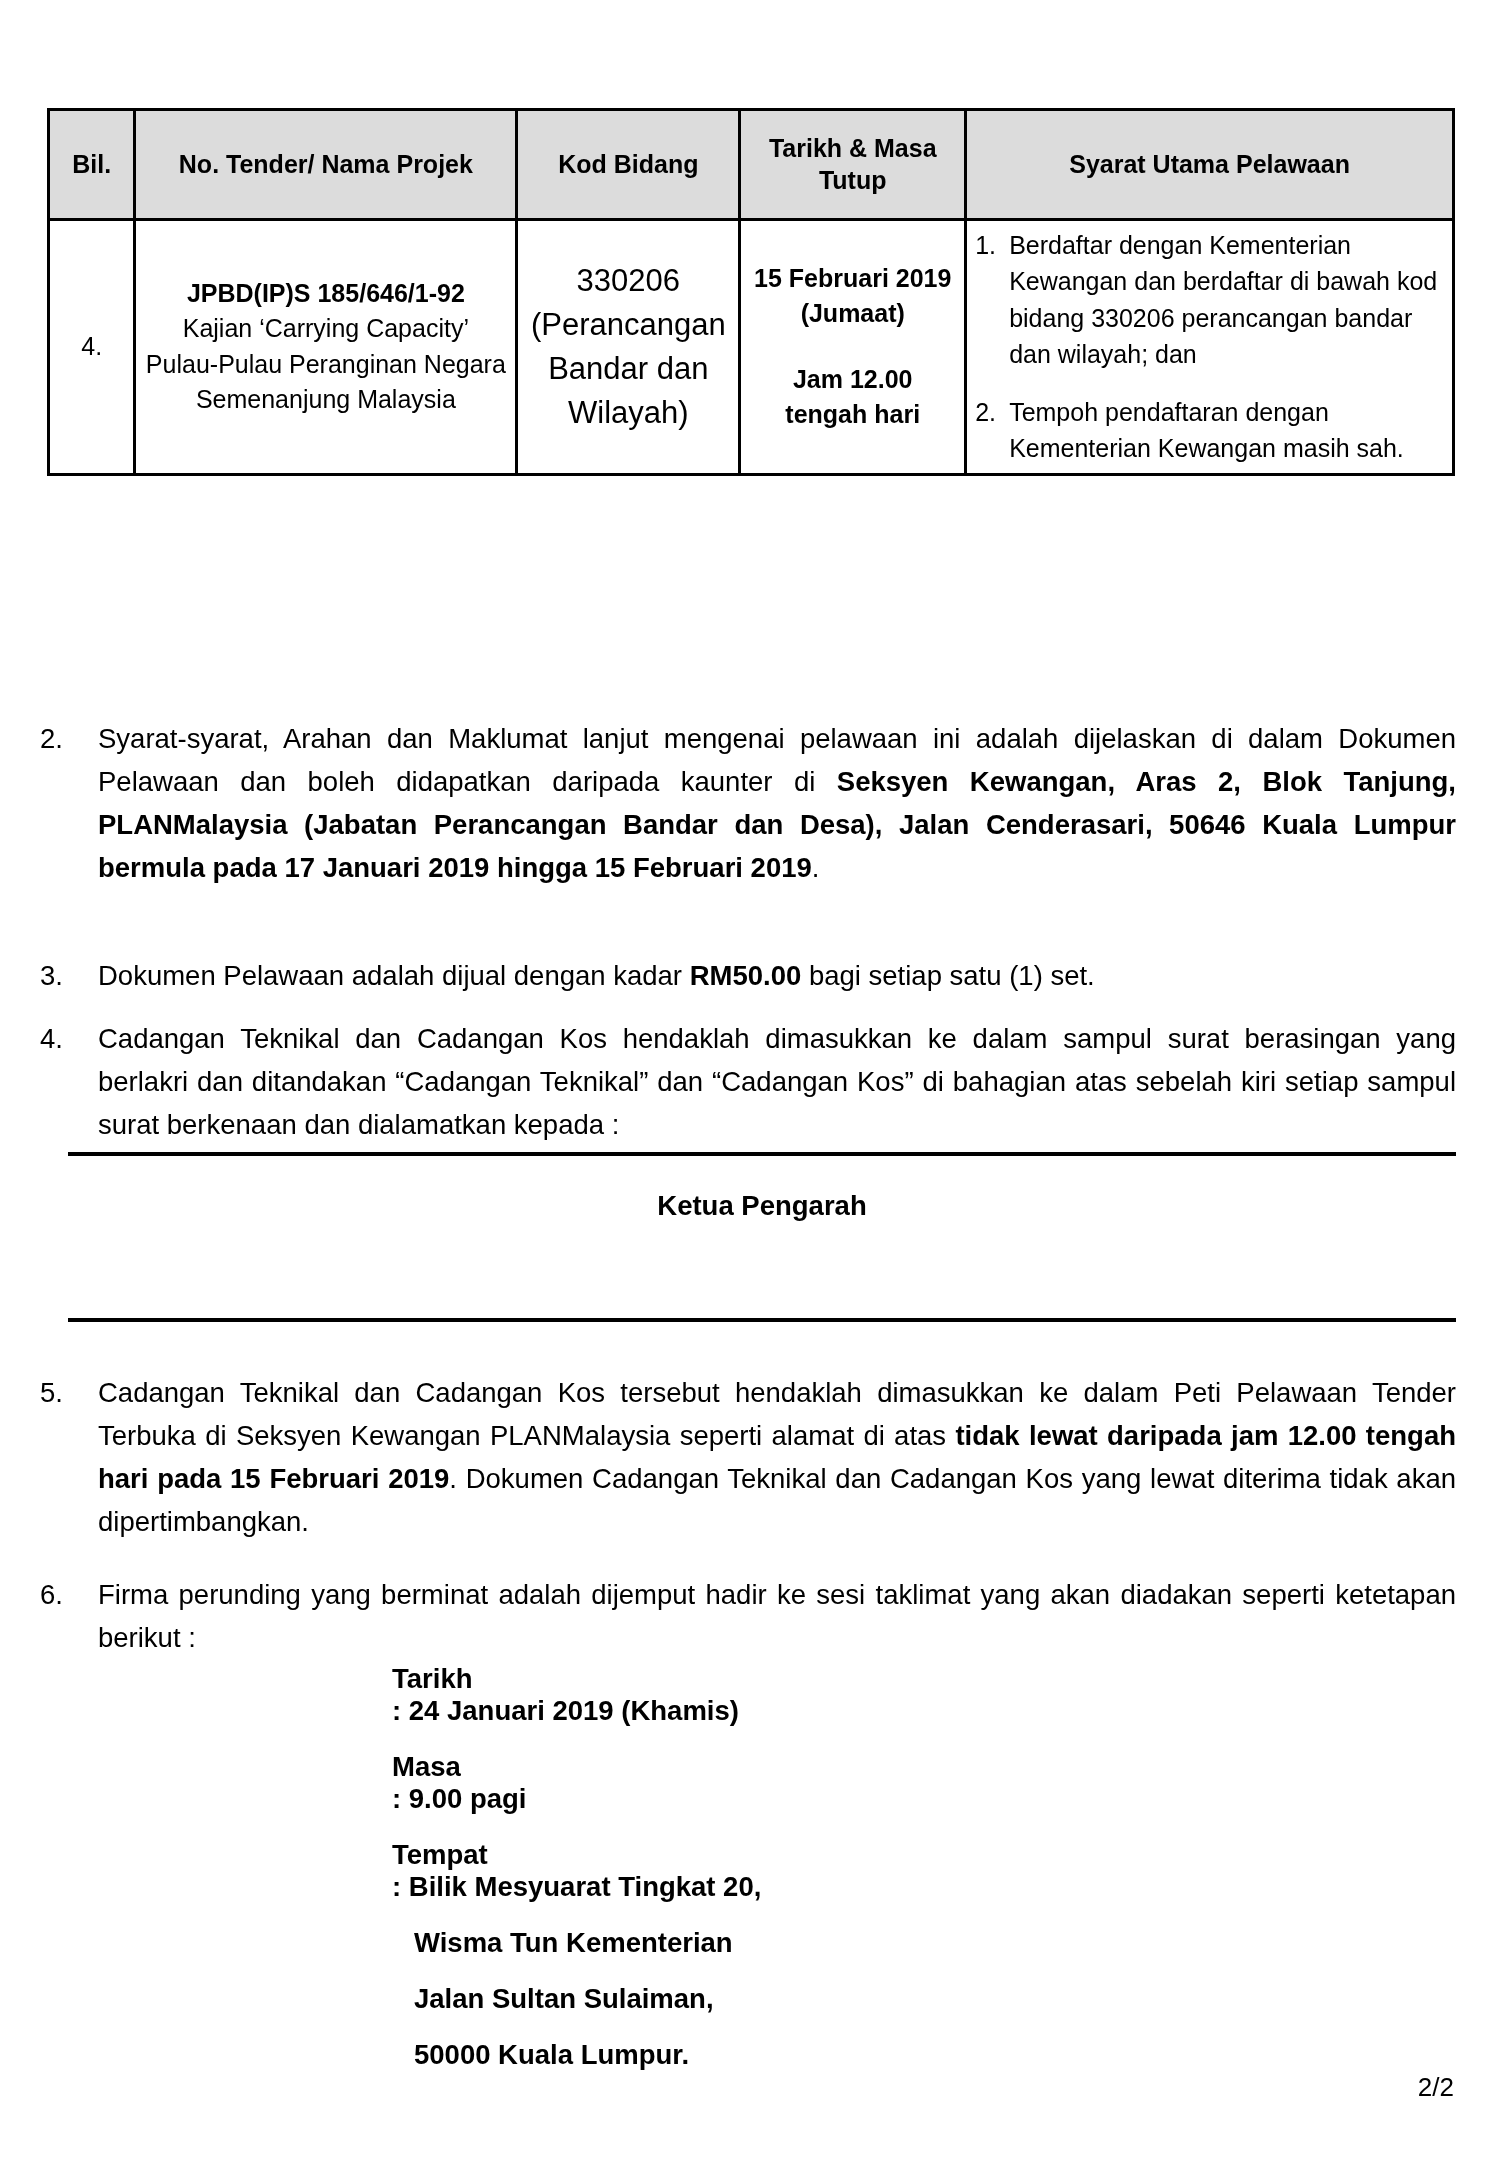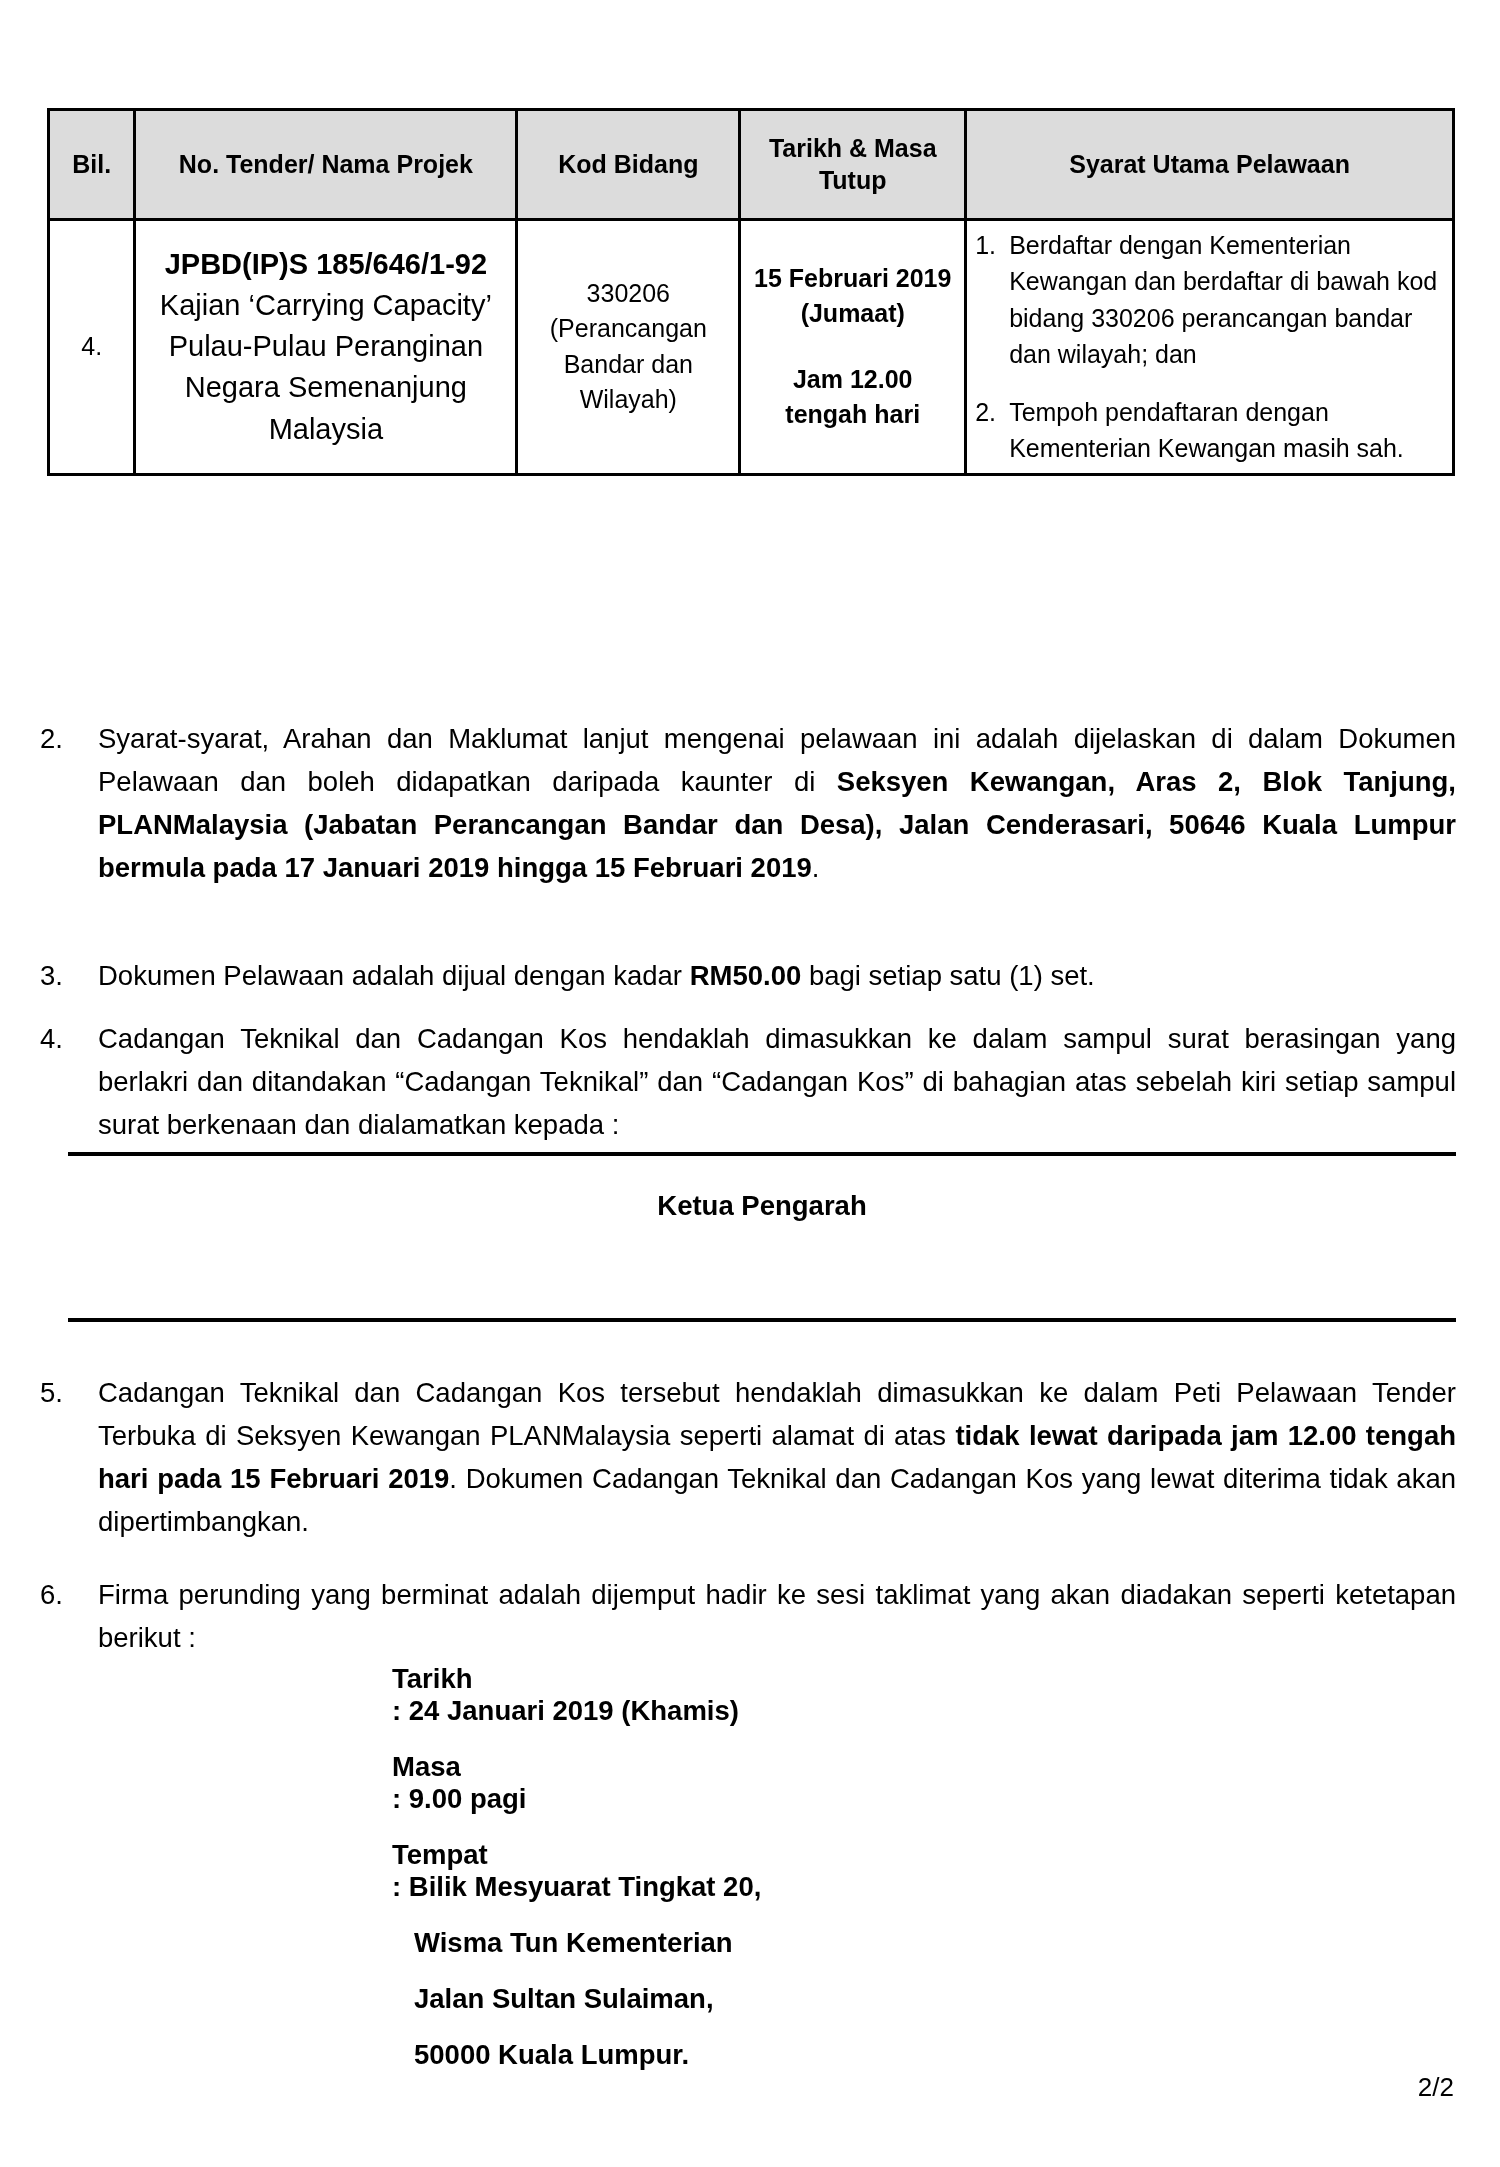--- a/index.html
+++ b/index.html
@@ -58,29 +58,29 @@
 
   .cell-bil {
     text-align: center;
     vertical-align: top;
     font-size: 25px;
     padding-top: 128px;
   }
   .cell-name {
     text-align: center;
     vertical-align: top;
-    font-size: 29px;
+    font-size: 25px;
     line-height: 1.42;
     padding-top: 112px;
   }
   .cell-name .bold { font-weight: bold; display: block; }
   .cell-kod {
     text-align: center;
     vertical-align: top;
-    font-size: 25px;
+    font-size: 31px;
     line-height: 1.42;
     padding-top: 112px;
   }
   .cell-tarikh {
     text-align: center;
     vertical-align: top;
     font-size: 25px;
     font-weight: bold;
     line-height: 1.42;
     padding-top: 112px;

